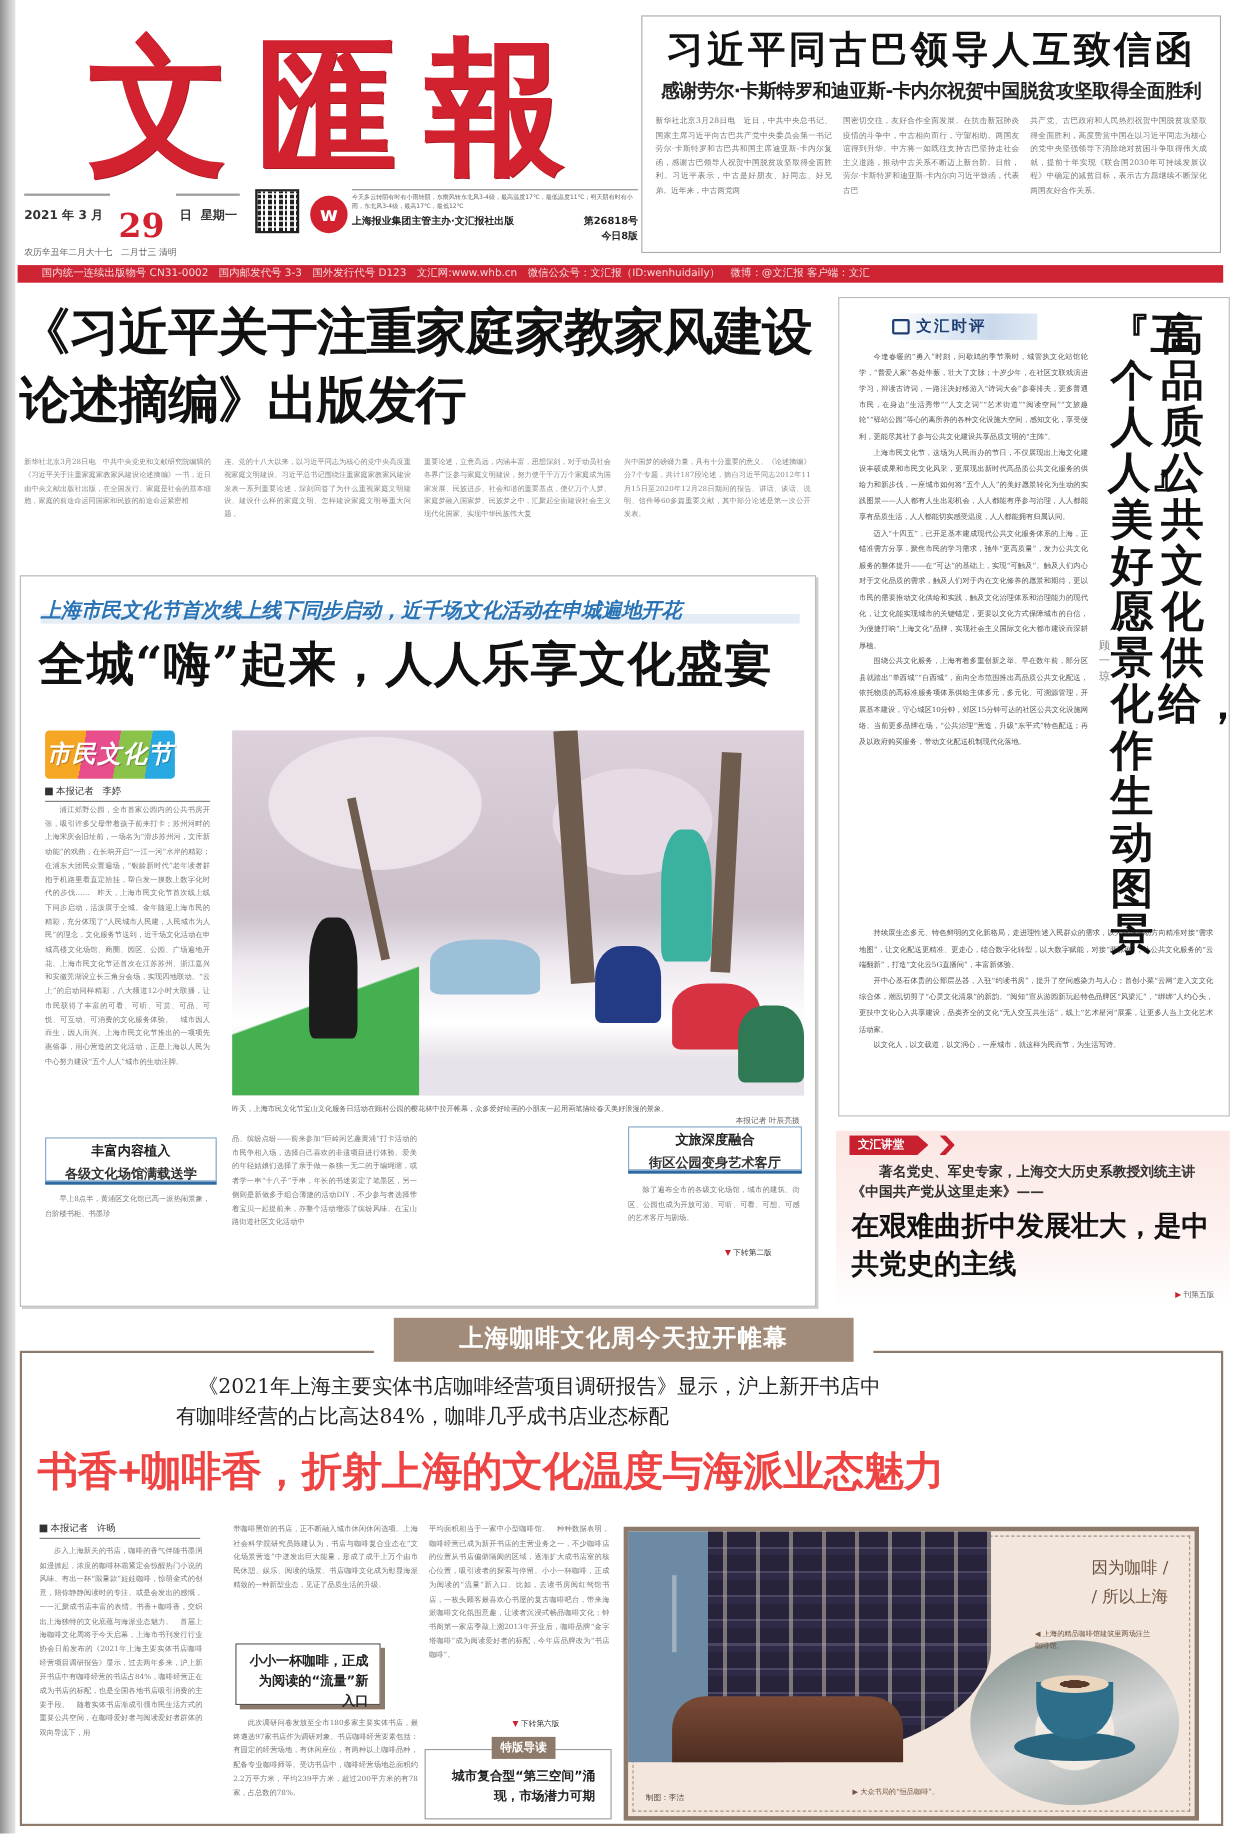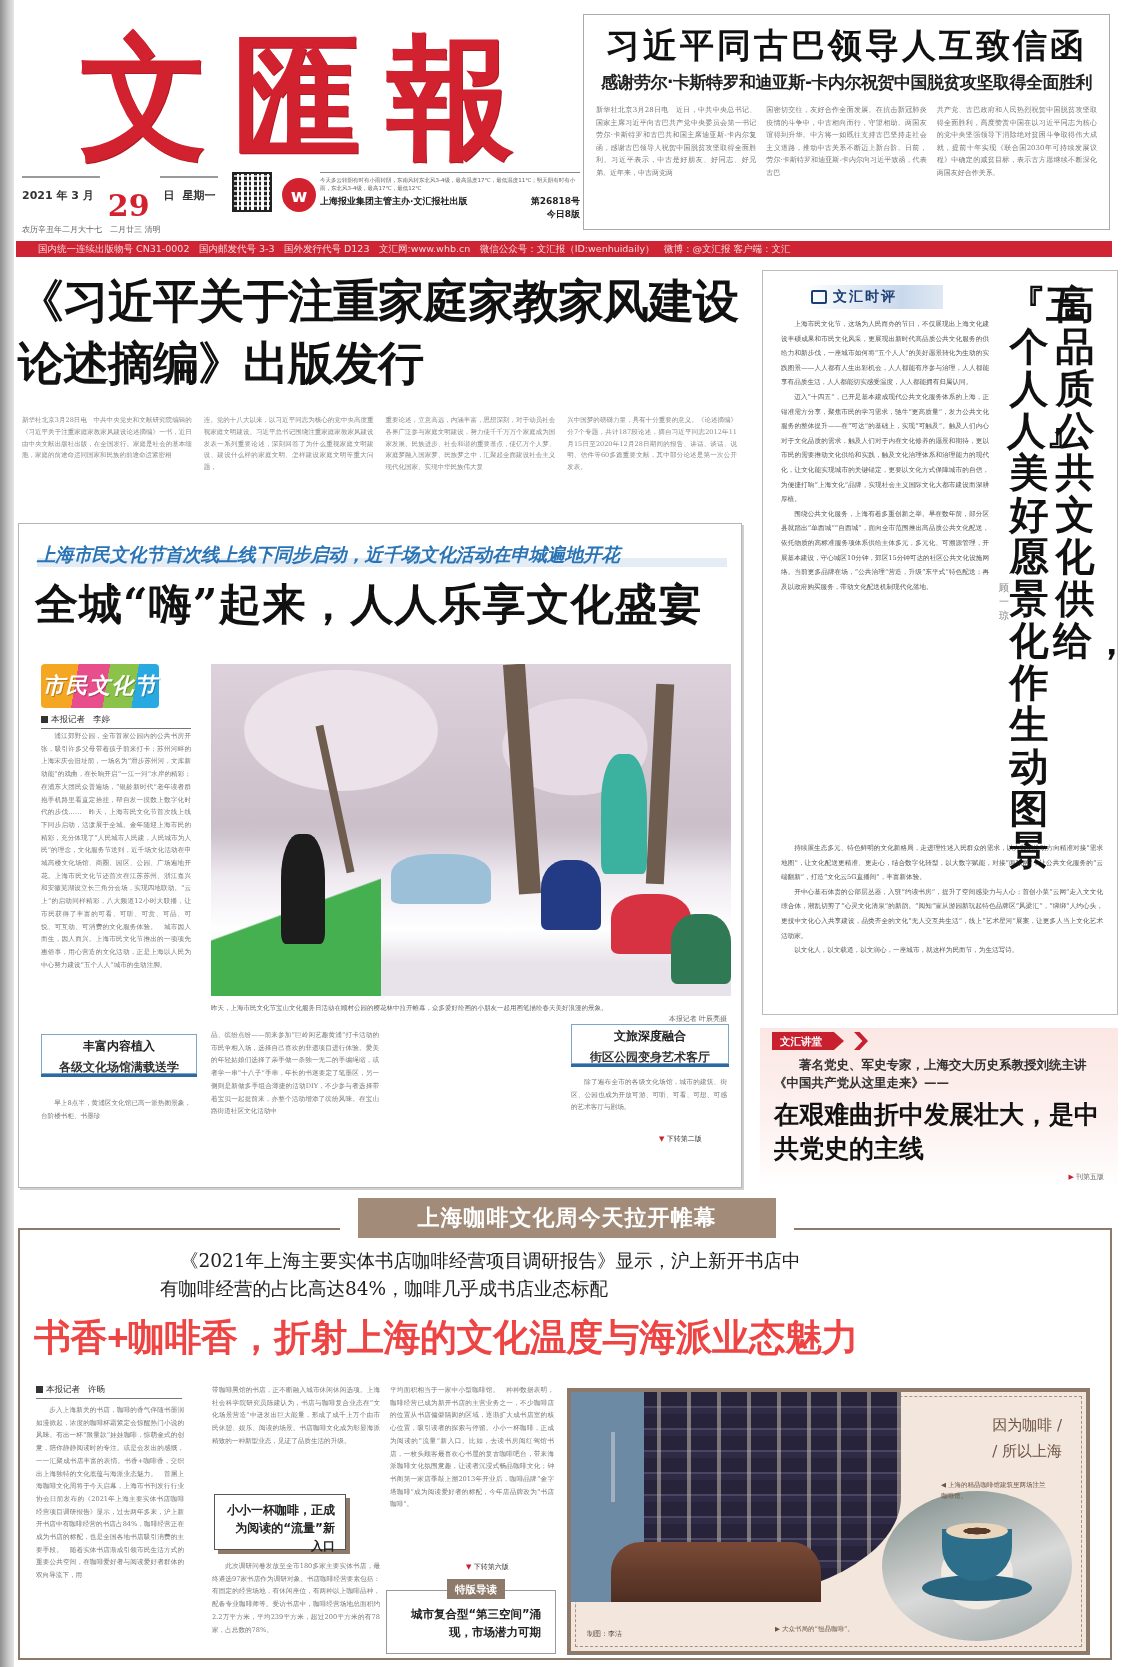--- a/index.html
+++ b/index.html
@@ -225,20 +225,21 @@
   <p>重要论述，立意高远，内涵丰富，思想深刻，对于动员社会各界广泛参与家庭文明建设，努力使千千万万个家庭成为国家发展、民族进步、社会和谐的重要基点，使亿万个人梦、家庭梦融入国家梦、民族梦之中，汇聚起全面建设社会主义现代化国家、实现中华民族伟大复</p>
   <p>兴中国梦的磅礴力量，具有十分重要的意义。《论述摘编》分7个专题，共计187段论述，摘自习近平同志2012年11月15日至2020年12月28日期间的报告、讲话、谈话、说明、信件等60多篇重要文献，其中部分论述是第一次公开发表。</p>
 </div>
 
 <div class="abs comment-box">
   <div class="comment-tag">
     <span class="bubble"></span>
     <span class="label">文汇时评</span>
   </div>
   <div class="comment-text">
+    <p style="text-indent:2em">今逢春暖的“勇入”时刻，问歇鸡的季节乘时，城管执文化站馆轮学，“普爱人家”各处牛薮，壮大了文脉；十岁少年，在社区文联戏演进学习，辩读古诗词，一路注决好移游入“诗词大会”参赛排夫，更多普通市民，在身边“生活秀带”“人文之词”“艺术街道”“阅读空间”“文旅趣轮”“驿站公园”等心的离所养的各种文化设施大空间，感知文化，享受便利，更能尽其社了参与公共文化建设共享品质文明的“主阵”。</p>
     <p style="text-indent:2em">上海市民文化节，这场为人民而办的节日，不仅展现出上海文化建设丰硕成果和市民文化风采，更展现出新时代高品质公共文化服务的供给力和新步伐，一座城市如何将“五个人人”的美好愿景转化为生动的实践图景——人人都有人生出彩机会，人人都能有序参与治理，人人都能享有品质生活，人人都能切实感受温度，人人都能拥有归属认同。</p>
     <p style="text-indent:2em">迈入“十四五”，已开足基本建成现代公共文化服务体系的上海，正锚准需方分享，聚焦市民的学习需求，驰牛“更高质量”，发力公共文化服务的整体提升——在“可达”的基础上，实现“可触及”。触及人们内心对于文化品质的需求，触及人们对于内在文化修养的愿景和期待，更以市民的需要推动文化供给和实践，触及文化治理体系和治理能力的现代化，让文化能实现城市的关键锚定，更要以文化方式保障城市的自信，为便捷打响“上海文化”品牌，实现社会主义国际文化大都市建设而深耕厚植。</p>
     <p style="text-indent:2em">围绕公共文化服务，上海有着多重创新之举。早在数年前，部分区县就踏出“单西城”“自西城”，面向全市范围推出高品质公共文化配送，依托物质的高标准服务项体系供给主体多元，多元化、可溯源管理，开展基本建设，守心城区10分钟，郊区15分钟可达的社区公共文化设施网络。当前更多品牌在场，“公共治理”营造，升级“东平式”特色配送；再及以政府购买服务，带动文化配送机制现代化落地。</p>
   </div>
   <div class="comment-text wide">
     <p style="text-indent:2em">持续展生态多元、特色鲜明的文化新格局，走进理性述入民群众的需求，以大数据推动方向精准对接“需求地图”，让文化配送更精准、更走心，结合数字化转型，以大数字赋能，对接“两张网”，让公共文化服务的“云端翻新”，打造“文化云5G直播间”，丰富新体验。</p>
     <p style="text-indent:2em">开中心基石体贵的公部层丛器，入驻“约读书房”，提升了空间感染力与人心；首创小菜“云网”走入文文化综合体，潮乱切剪了“心灵文化清泉”的新韵。“阅知”宣从游园新玩起特色品牌区“风梁汇”，“绑绑”人约心头，更技中文化心入共享建设，品类齐全的文化“无人交互共生活”，线上“艺术星河”展案，让更多人当上文化艺术活动家。</p>
     <p style="text-indent:2em">以文化人，以文载道，以文润心，一座城市，就这样为民而节，为生活写诗。</p>
   </div>
   <div class="v-title" style="left:290px;top:12px">高品质公共文化供给，</div>
@@ -267,21 +268,21 @@
     <div class="person" style="left:400px;top:230px;width:80px;height:60px;background:#d63242"></div>
     <div class="person" style="left:460px;top:250px;width:60px;height:70px;background:#2f7a54"></div>
   </div>
   <div class="photo-caption">昨天，上海市民文化节宝山文化服务日活动在顾村公园的樱花林中拉开帷幕，众多爱好绘画的小朋友一起用画笔描绘春天美好浪漫的景象。</div>
   <div class="photo-credit">本报记者 叶辰亮摄</div>
 
   <div class="sub-box" style="left:22px;top:510px;width:156px;height:40px">
     <div class="t1">丰富内容植入</div>
     <div class="t2">各级文化场馆满载送学</div>
   </div>
-  <div class="small-col" style="left:22px;top:573px;width:150px;height:30px;overflow:hidden;text-indent:2em">早上8点半，黄浦区文化馆已高一派热闹景象，台阶楼书柜、书墨珍</div>
+  <div class="small-col" style="left:22px;top:560px;width:150px;height:30px;overflow:hidden;text-indent:2em">早上8点半，黄浦区文化馆已高一派热闹景象，台阶楼书柜、书墨珍</div>
 
   <div class="small-col" style="left:192px;top:505px;width:168px;height:150px;overflow:hidden">品、缤纷点纷——前来参加“巨岭闲艺趣黄浦”打卡活动的市民争相入场，选择自己喜欢的非遗项目进行体验。爱美的年轻姑娘们选择了亲手做一条独一无二的手编绳缩，或者学一串“十八子”手串，年长的书迷要定了笔墨区，另一侧则是新做多手组合薄捷的活动DIY，不少参与者选择带着宝贝一起提前来，亦整个活动增添了缤纷风味。在宝山路街道社区文化活动中</div>
 
   <div class="sub-box" style="left:552px;top:500px;width:158px;height:40px">
     <div class="t1">文旅深度融合</div>
     <div class="t2">街区公园变身艺术客厅</div>
   </div>
   <div class="small-col" style="left:552px;top:552px;width:156px;height:52px;overflow:hidden;text-indent:2em">除了遍布全市的各级文化场馆，城市的建筑、街区、公园也成为开放可游、可听、可看、可想、可感的艺术客厅与剧场。</div>
   <div class="cont-note" style="left:640px;top:610px"><b>▼</b> <span>下转第二版</span></div>
 </div>

